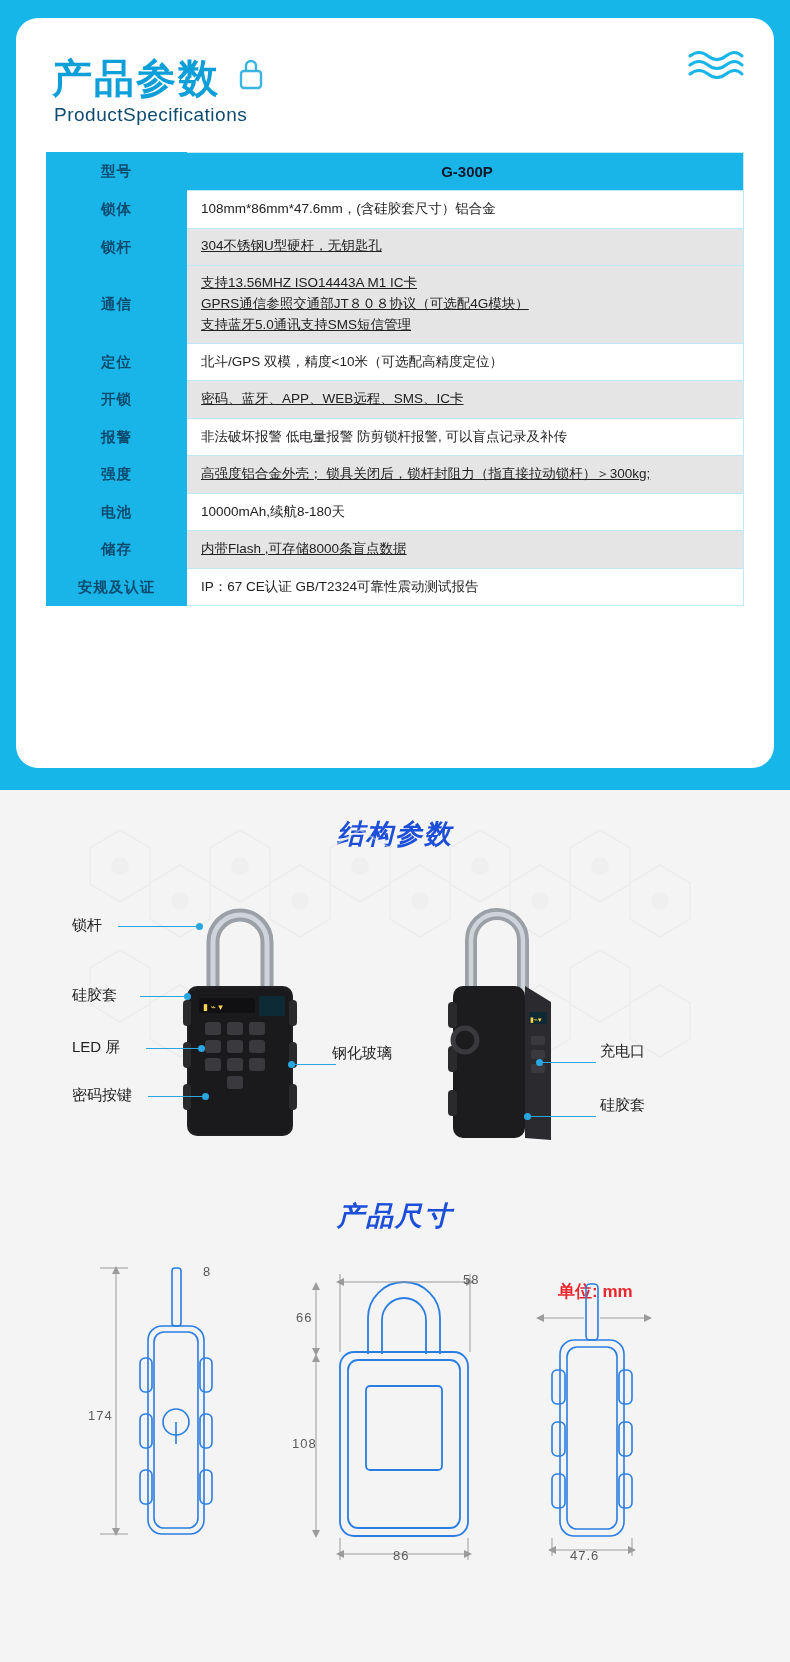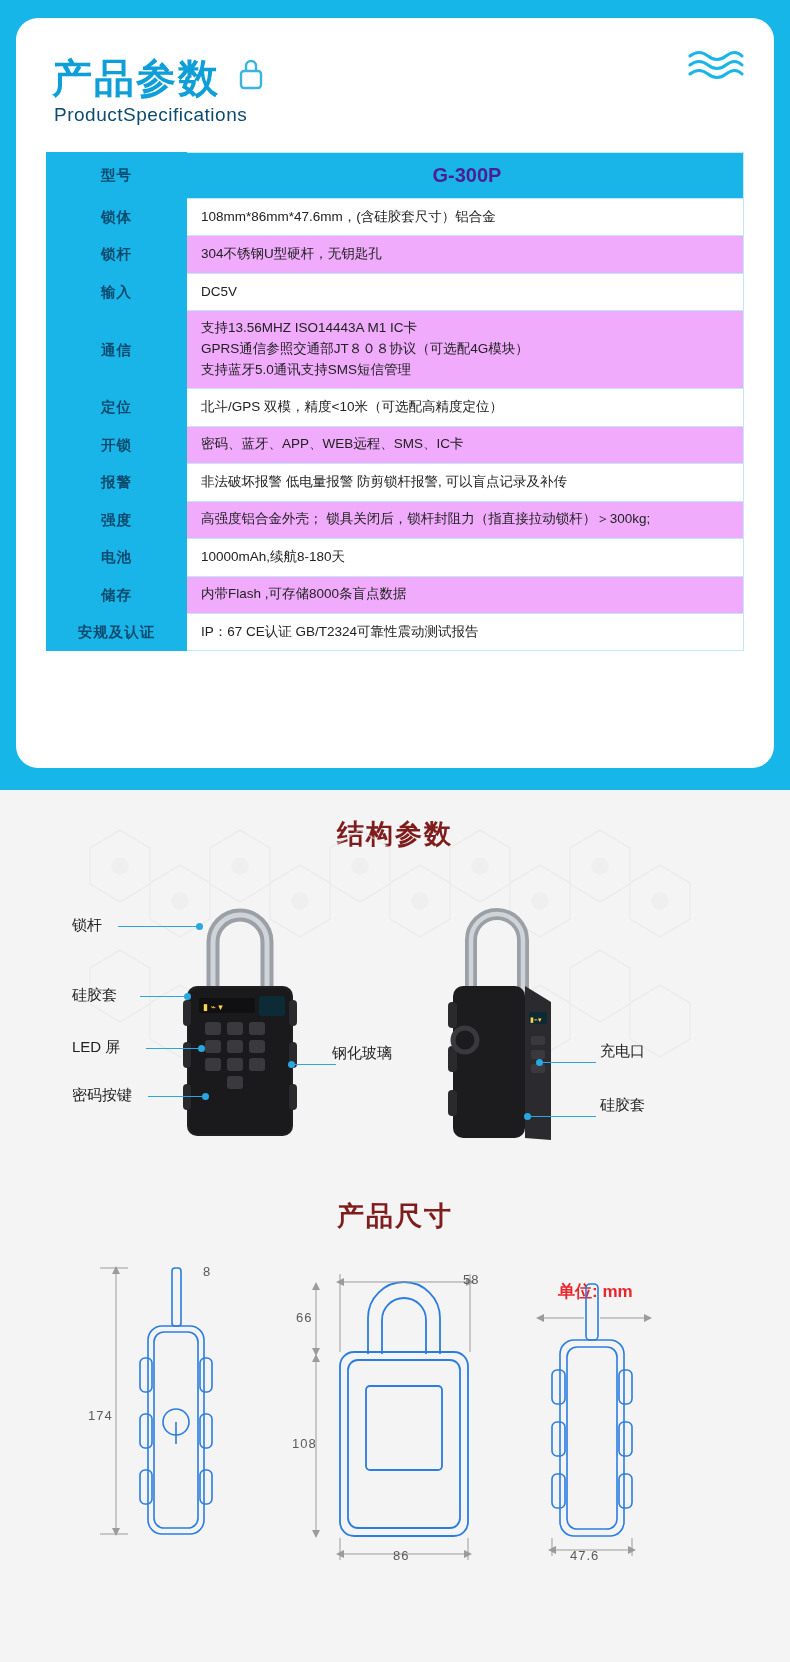--- a/index.html
+++ b/index.html
@@ -79,47 +79,48 @@
   table.spec td.k {
     width: 140px;
     background: #19b5e8;
     color: #0c4a6e;
     font-weight: bold;
     text-align: center;
     font-size: 14.5px;
     border: 1px solid #19b5e8;
     letter-spacing: 1px;
   }
-  table.spec tr.alt td.v { background: #f0abfc; }
+  table.spec tr.alt td.v { background: #e5e5e5; text-decoration: underline; }
   table.spec tr td.v { background: #ffffff; padding-left: 14px; }
   table.spec tr.head td.v {
     background: #19b5e8;
-    color: #4c1d95;
+    color: #0f172a;
     text-align: center;
     font-weight: bold;
-    font-size: 20px;
+    font-size: 15px;
   }
   table.spec td.v .line { display: block; }
 
   
   .struct-section {
     position: absolute;
     left: 0; top: 790px;
     width: 790px;
     height: 390px;
     background: #f4f4f4;
     overflow: hidden;
   }
   .sec-title {
     text-align: center;
     font-size: 27px;
     font-weight: bold;
-    color: #7f1d1d;
+    color: #1d4ed8;
     letter-spacing: 2px;
     padding-top: 26px;
+    font-style: italic;
   }
   .bg-hex {
     position: absolute;
     inset: 0;
     opacity: 0.5;
     pointer-events: none;
   }
   .callout {
     position: absolute;
     font-size: 15px;
@@ -199,26 +200,20 @@
             <tr>
               <td class="k">锁体</td>
               <td class="v">
                 <span class="line">108mm*86mm*47.6mm，(含硅胶套尺寸）铝合金</span>
               </td>
             </tr>
             <tr class="alt">
               <td class="k">锁杆</td>
               <td class="v">
                 <span class="line">304不锈钢U型硬杆，无钥匙孔</span>
-              </td>
-            </tr>
-            <tr>
-              <td class="k">输入</td>
-              <td class="v">
-                <span class="line">DC5V</span>
               </td>
             </tr>
             <tr class="alt">
               <td class="k">通信</td>
               <td class="v">
                 <span class="line">支持13.56MHZ  ISO14443A M1 IC卡</span>
                 <span class="line">GPRS通信参照交通部JT８０８协议（可选配4G模块）</span>
                 <span class="line">支持蓝牙5.0通讯支持SMS短信管理</span>
               </td>
             </tr>

